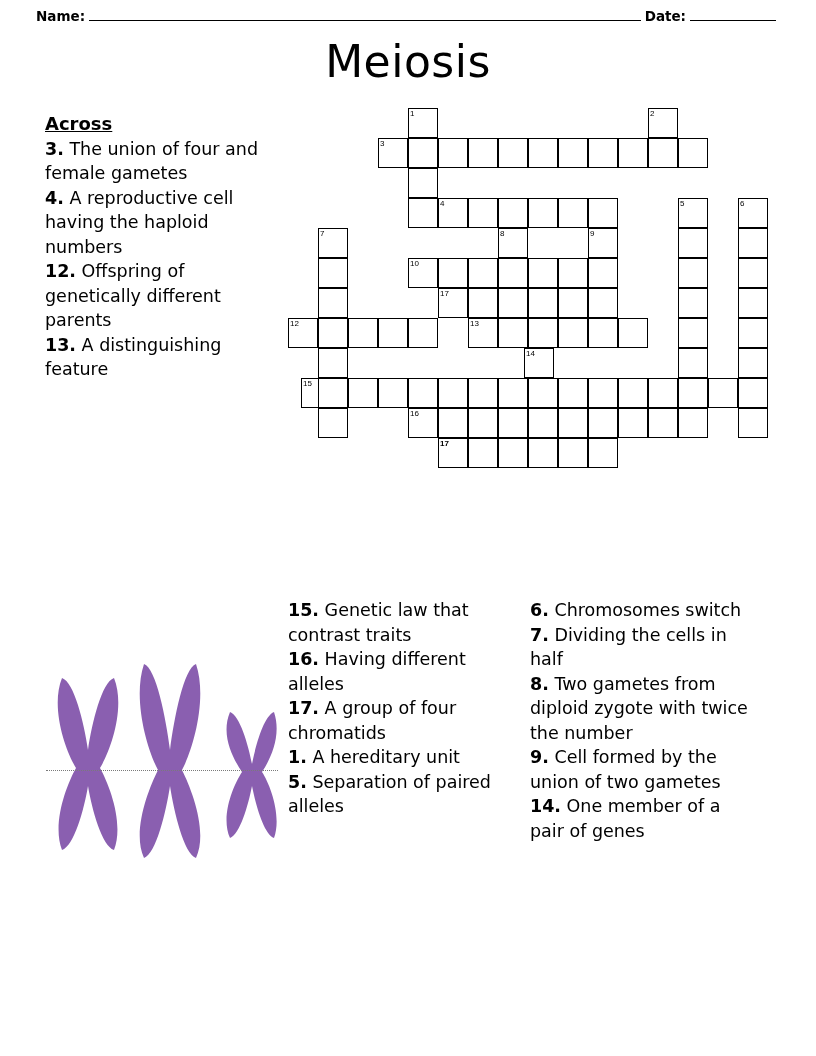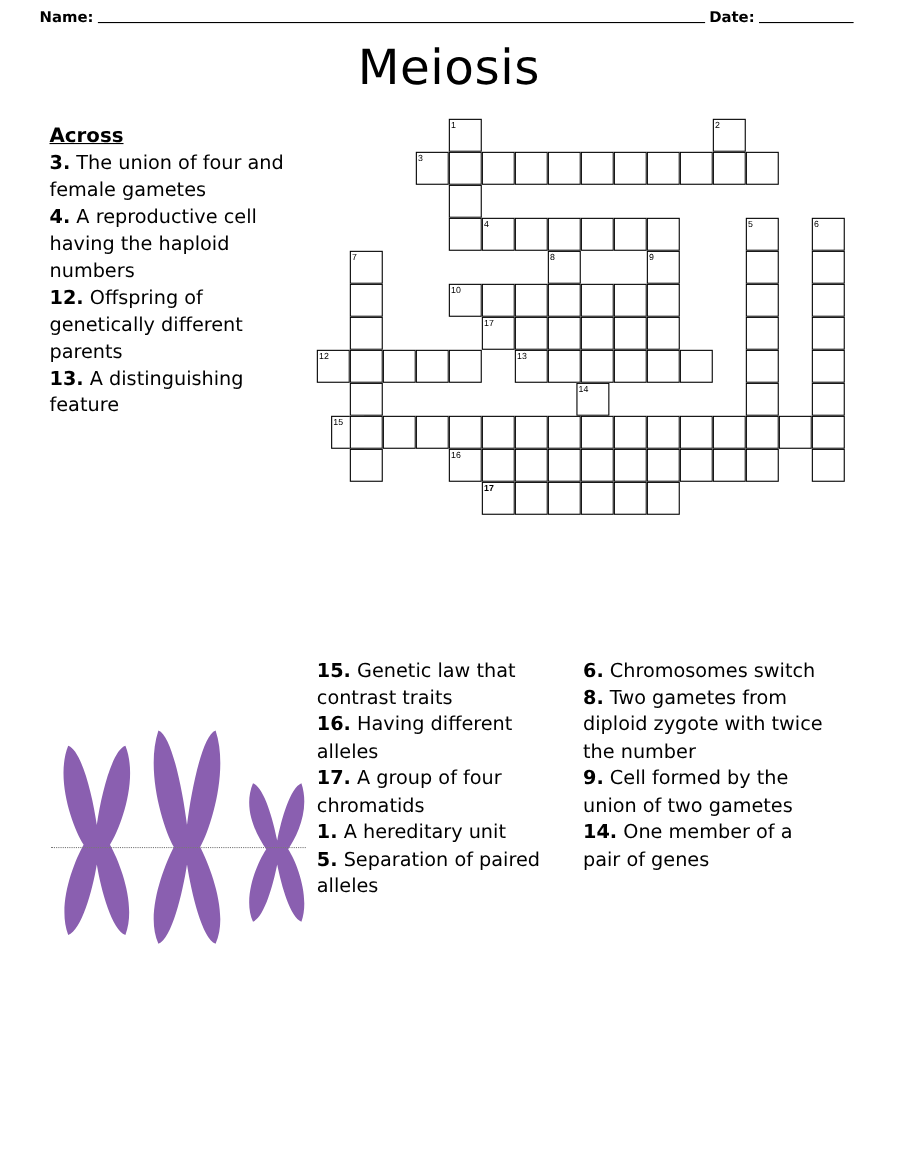--- a/index.html
+++ b/index.html
@@ -282,20 +282,21 @@
 <div class="clue-col-mid">
   <p class="clue"><b>15.</b> <span>Genetic law that contrast traits</span></p>
   <p class="clue"><b>16.</b> <span>Having different alleles</span></p>
   <p class="clue"><b>17.</b> <span>A group of four chromatids</span></p>
   <p class="clue"><b>1.</b> <span>A hereditary unit</span></p>
   <p class="clue"><b>5.</b> <span>Separation of paired alleles</span></p>
 </div>
 
 <div class="clue-col-right">
   <p class="clue"><b>6.</b> <span>Chromosomes switch</span></p>
+  <p class="clue"><b>7.</b> <span>Dividing the cells in half</span></p>
   <p class="clue"><b>8.</b> <span>Two gametes from diploid zygote with twice the number</span></p>
   <p class="clue"><b>9.</b> <span>Cell formed by the union of two gametes</span></p>
   <p class="clue"><b>14.</b> <span>One member of a pair of genes</span></p>
 </div>
 
 <div class="chromo-art">
   <svg width="244" height="200" viewBox="0 0 244 200">
     <g fill="#8a5fb0">
 
       <path d="M22,18 C10,48 26,92 36,108 C26,126 12,164 22,190 C34,186 44,150 48,126 C52,150 62,186 74,190 C84,164 70,126 60,108 C70,92 86,48 74,18 C62,22 52,62 48,90 C44,62 34,22 22,18 Z"></path>

